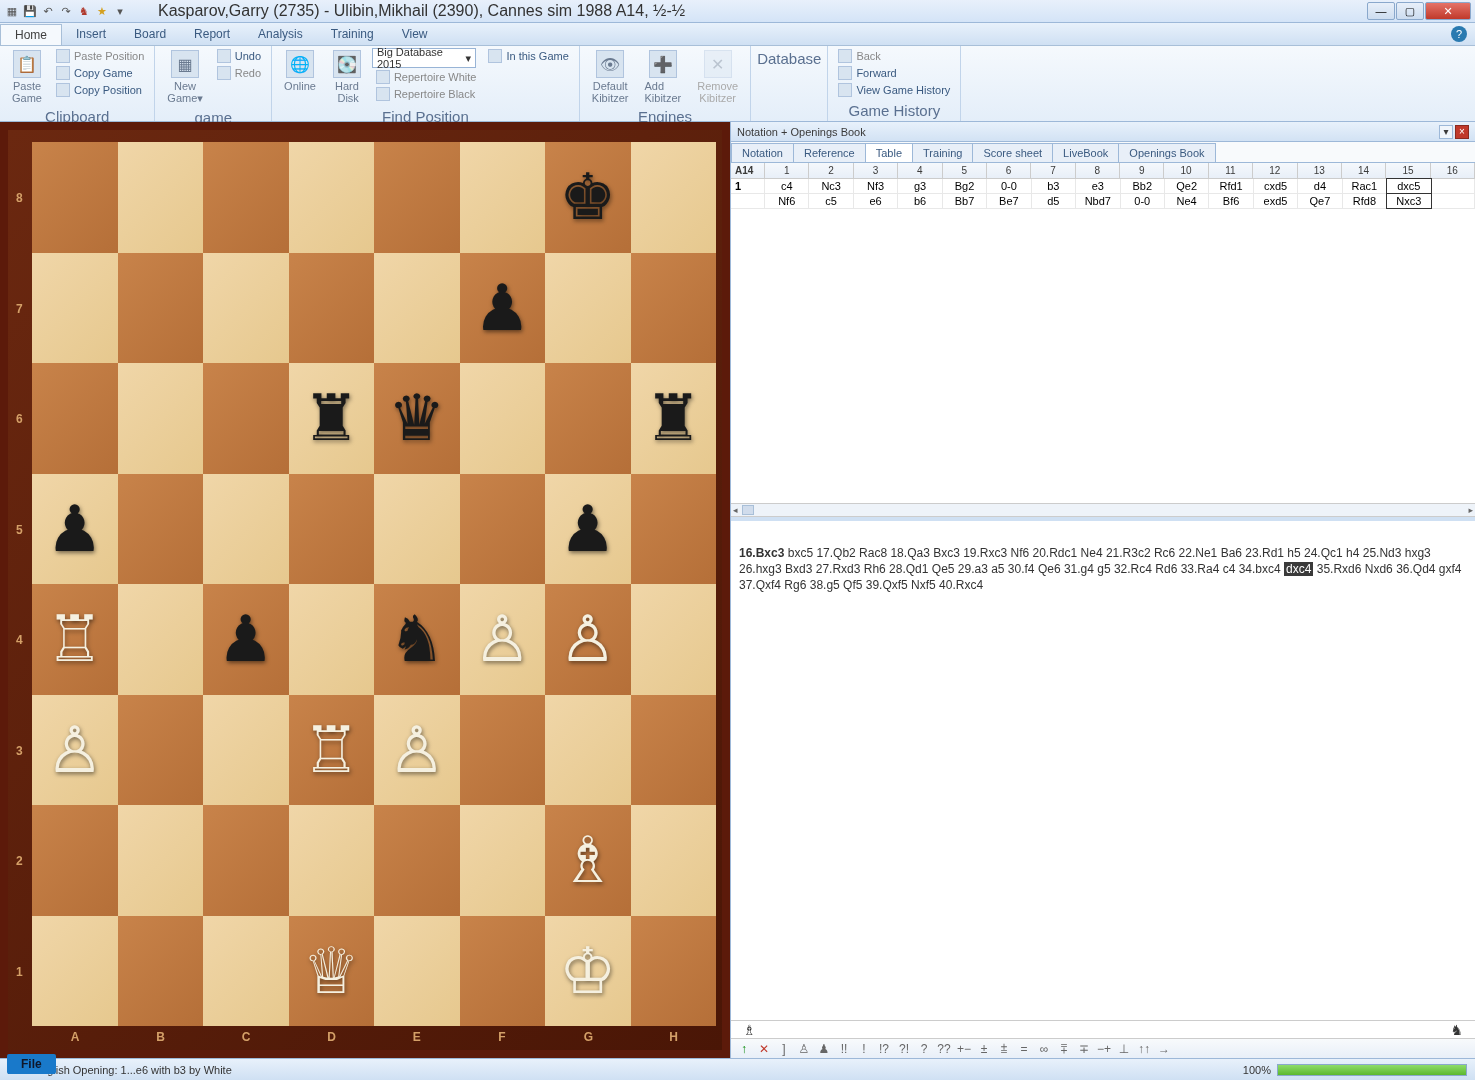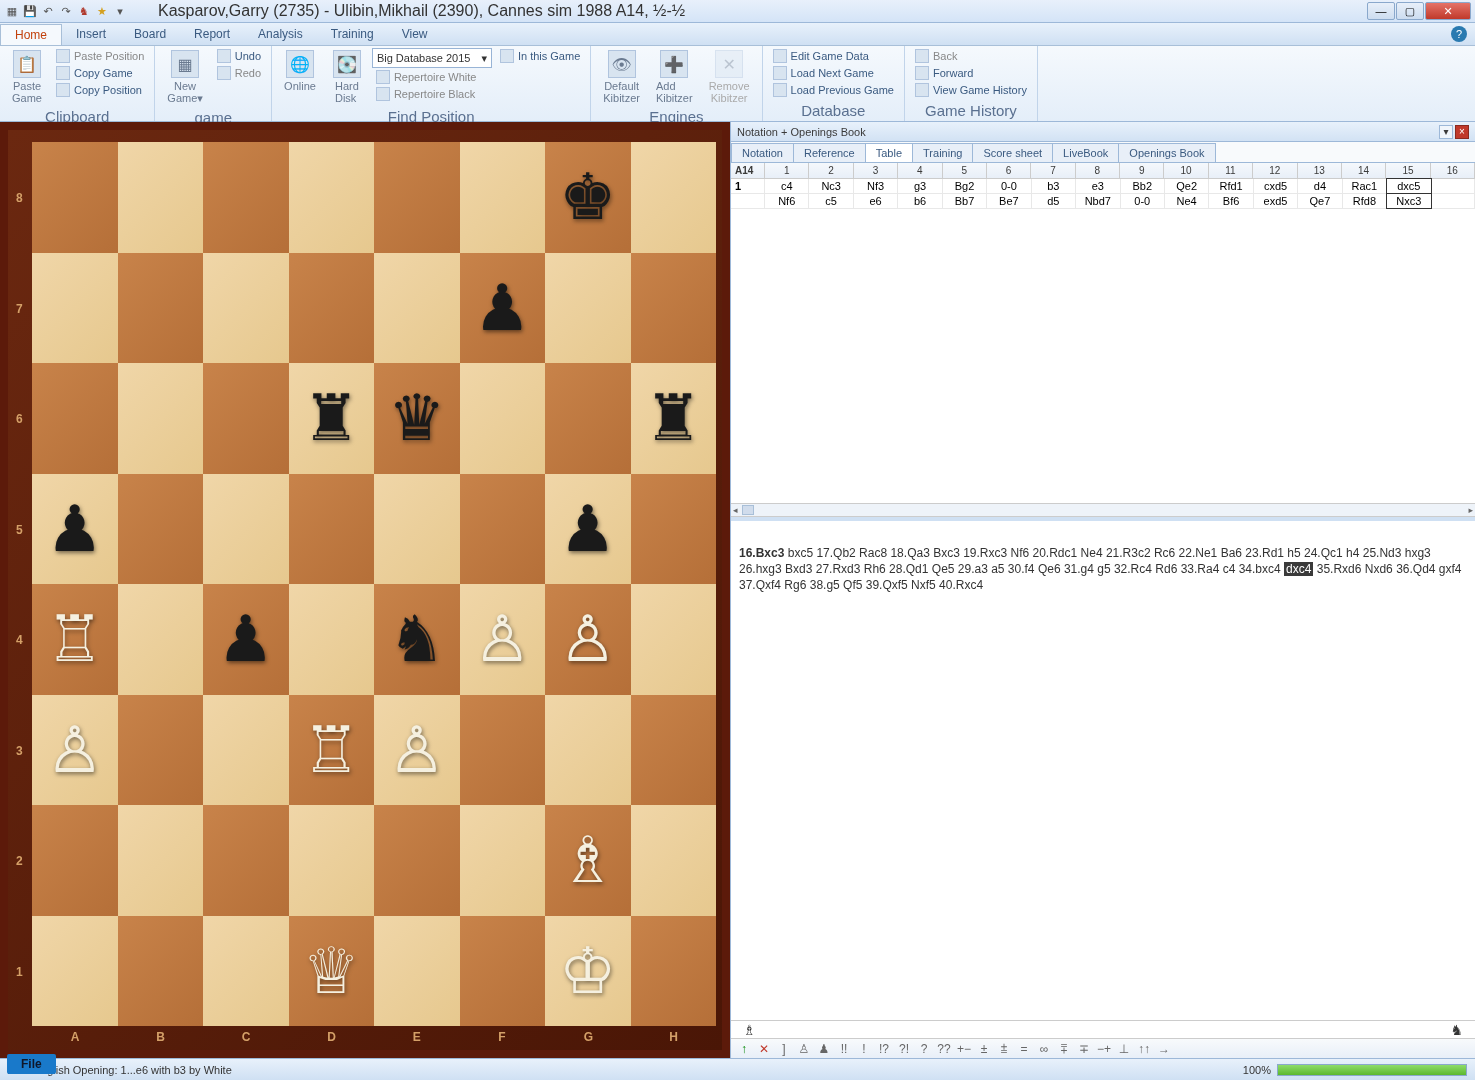--- a/index.html
+++ b/index.html
@@ -7,21 +7,21 @@
 .titlebar{height:23px;background:linear-gradient(#e8f0fb,#d4e4f7);display:flex;align-items:center;padding:0 4px;border-bottom:1px solid #9db8d8}
 .titlebar .qat{display:flex;gap:2px;align-items:center}
 .titlebar .qat span{width:16px;height:16px;display:inline-flex;align-items:center;justify-content:center;font-size:11px;color:#555}
 .titlebar .caption{flex:1;text-align:left;padding-left:30px;font-size:16px;color:#333}
 .titlebar .winbtns{display:flex;gap:1px}
 .winbtn{width:28px;height:18px;display:flex;align-items:center;justify-content:center;font-size:11px;background:linear-gradient(#e8eff9,#cdddf0);border:1px solid #8aa8cc;border-radius:2px}
 .winbtn.close{background:linear-gradient(#e57368,#c0392b);color:#fff;width:46px}
 .menubar{height:23px;background:linear-gradient(#e8f1fb,#cfe0f3);display:flex;align-items:center;border-bottom:1px solid #a8bfd8}
 .menutab{padding:3px 14px;font-size:12px;color:#3a5a80;cursor:pointer}
 .menutab.file{background:#1979ca;color:#0f172a;border-radius:2px;margin-left:7px}
-.menutab.active{background:#f5f9fd;border:1px solid #a8bfd8;border-bottom:none;color:#c2410c}
+.menutab.active{background:#f5f9fd;border:1px solid #a8bfd8;border-bottom:none;color:#404040}
 .menubar .help{margin-left:auto;margin-right:8px;width:16px;height:16px;border-radius:50%;background:#2a7ab0;color:#fff;text-align:center;font-size:11px;line-height:16px}
 .ribbon{height:76px;background:linear-gradient(#f5f9fd,#e4eef9);display:flex;border-bottom:1px solid #9db8d8}
 .rgroup{border-right:1px solid #c1d4ea;padding:2px 6px 0;display:flex;flex-direction:column}
 .rgroup .gbody{flex:1;display:flex;gap:4px;align-items:flex-start}
 .rgroup .glabel{text-align:center;font-size:15px;color:#5a7090;padding:2px 0}
 .bigbtn{display:flex;flex-direction:column;align-items:center;justify-content:center;padding:2px 6px;color:#6a7a90;font-size:11px;min-width:42px}
 .bigbtn .ic{width:28px;height:28px;background:#d8e4f0;border:1px solid #b0c4de;display:flex;align-items:center;justify-content:center;font-size:16px;margin-bottom:2px}
 .smallbtns{display:flex;flex-direction:column;gap:1px}
 .sbtn{display:flex;align-items:center;gap:4px;padding:1px 4px;font-size:11px;color:#3a5a80;white-space:nowrap}
 .sbtn.gray{color:#888}
@@ -149,25 +149,25 @@
     <div class="glabel">game</div>
   </div>
   <div class="rgroup">
     <div class="gbody">
       <div class="bigbtn">
           <div class="ic">🌐</div>
           <span>Online</span>
         </div>
       <div class="bigbtn">
           <div class="ic">💽</div>
-          <span style="white-space:pre-line;text-align:left">Hard
+          <span style="white-space:pre-line;text-align:right">Hard
 Disk</span>
         </div>
       <div class="smallbtns">
-        <div class="ddinput" style="width:120px">
+        <div class="ddinput" style="width:104px">
             <span>Big Database 2015</span>
             <span>▾</span>
           </div>
         <div class="sbtn gray">
             <span class="si"></span>
             <span>Repertoire White</span>
           </div>
         <div class="sbtn gray">
             <span class="si"></span>
             <span>Repertoire Black</span>
@@ -196,36 +196,20 @@
         </div>
       <div class="bigbtn gray">
           <div class="ic" style="opacity:.4">✕</div>
           <span style="white-space:pre-line;text-align:center;color:#aaa">Remove
 Kibitzer</span>
         </div>
     </div>
     <div class="glabel">Engines</div>
   </div>
   <div class="rgroup">
-    <div class="gbody">
-      <div class="smallbtns">
-        <div class="sbtn">
-            <span class="si"></span>
-            <span>Edit Game Data</span>
-          </div>
-        <div class="sbtn">
-            <span class="si"></span>
-            <span>Load Next Game</span>
-          </div>
-        <div class="sbtn">
-            <span class="si"></span>
-            <span>Load Previous Game</span>
-          </div>
-      </div>
-    </div>
     <div class="glabel">Database</div>
   </div>
   <div class="rgroup">
     <div class="gbody">
       <div class="smallbtns">
         <div class="sbtn gray">
             <span class="si"></span>
             <span>Back</span>
           </div>
         <div class="sbtn">

